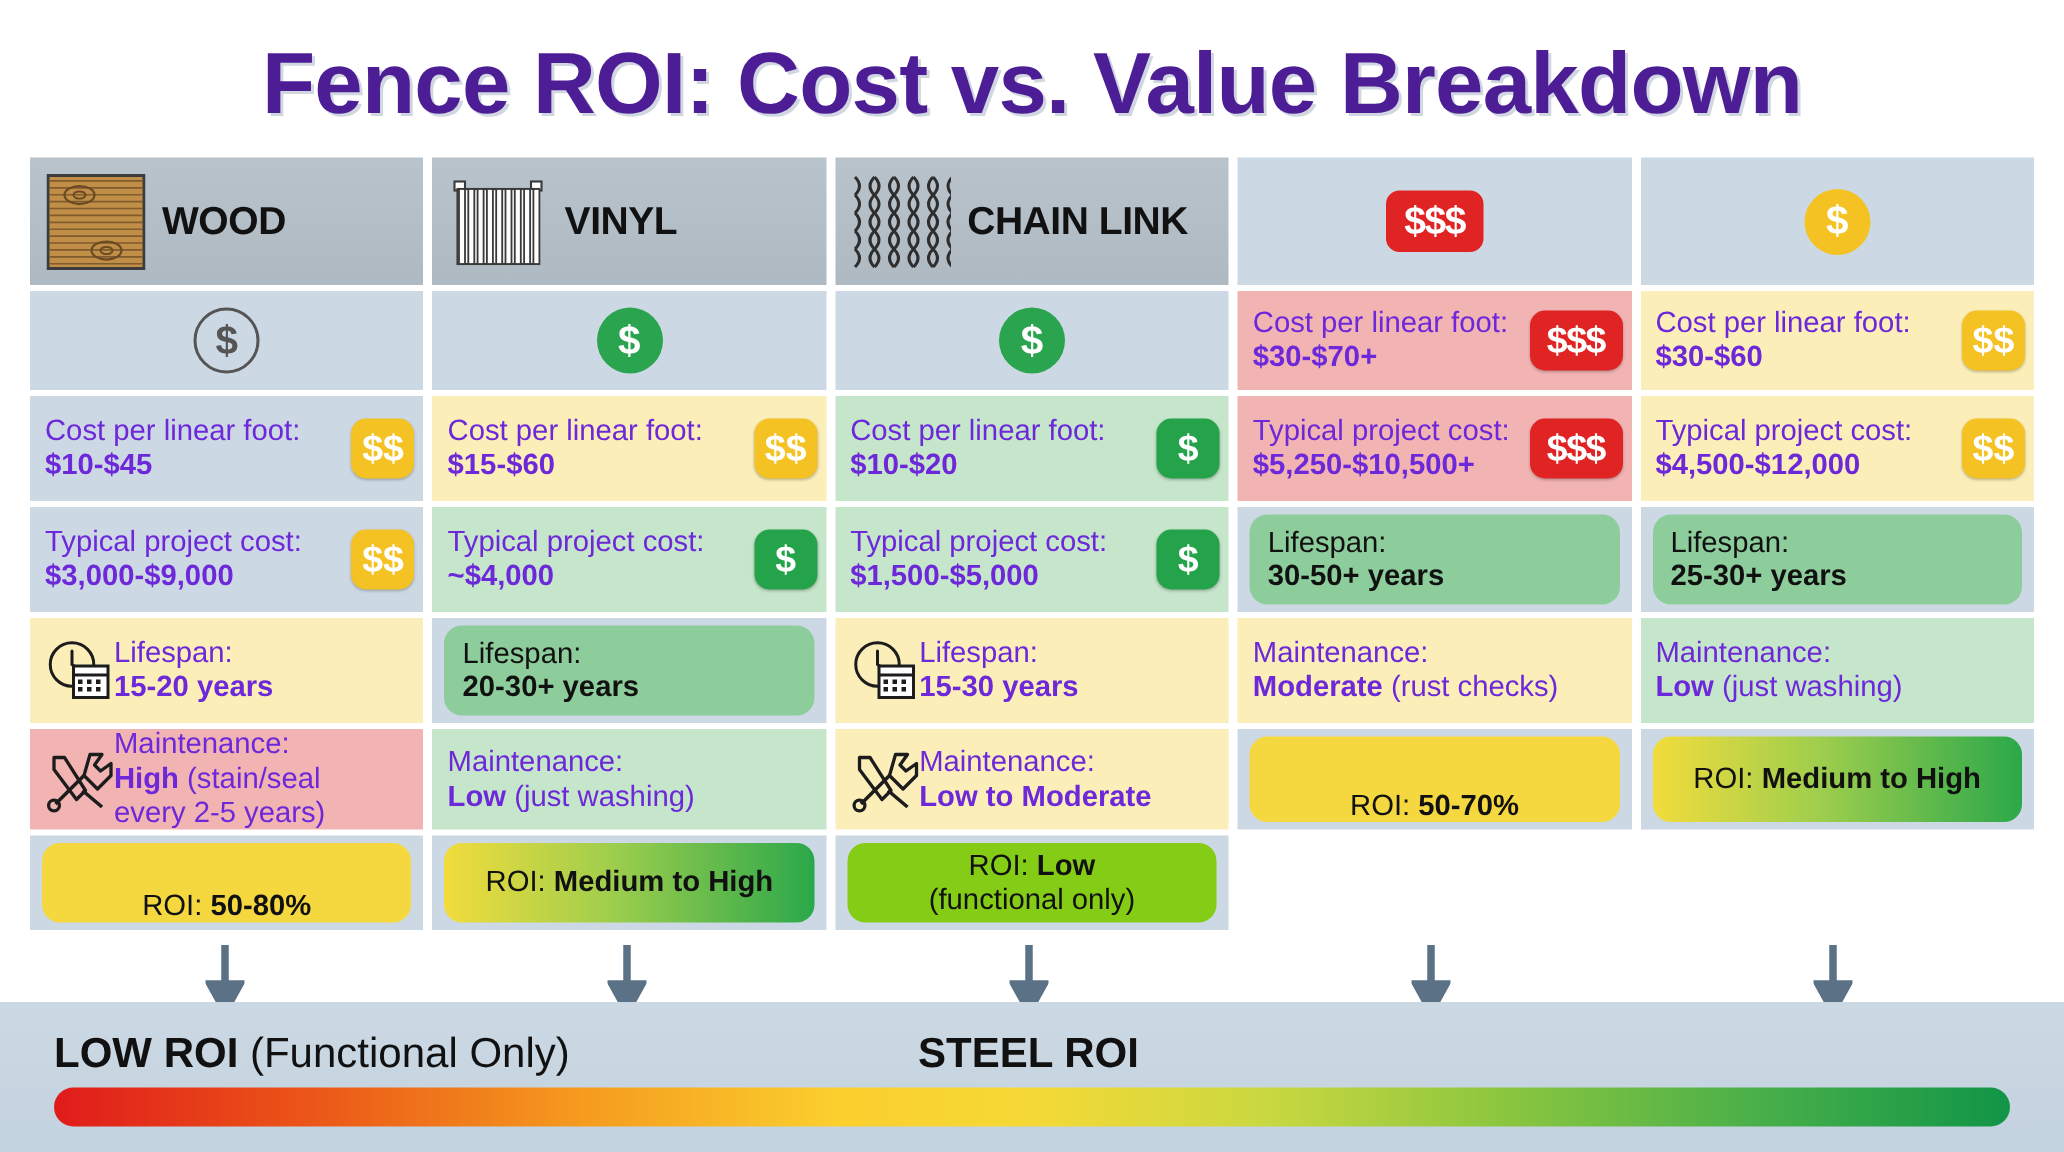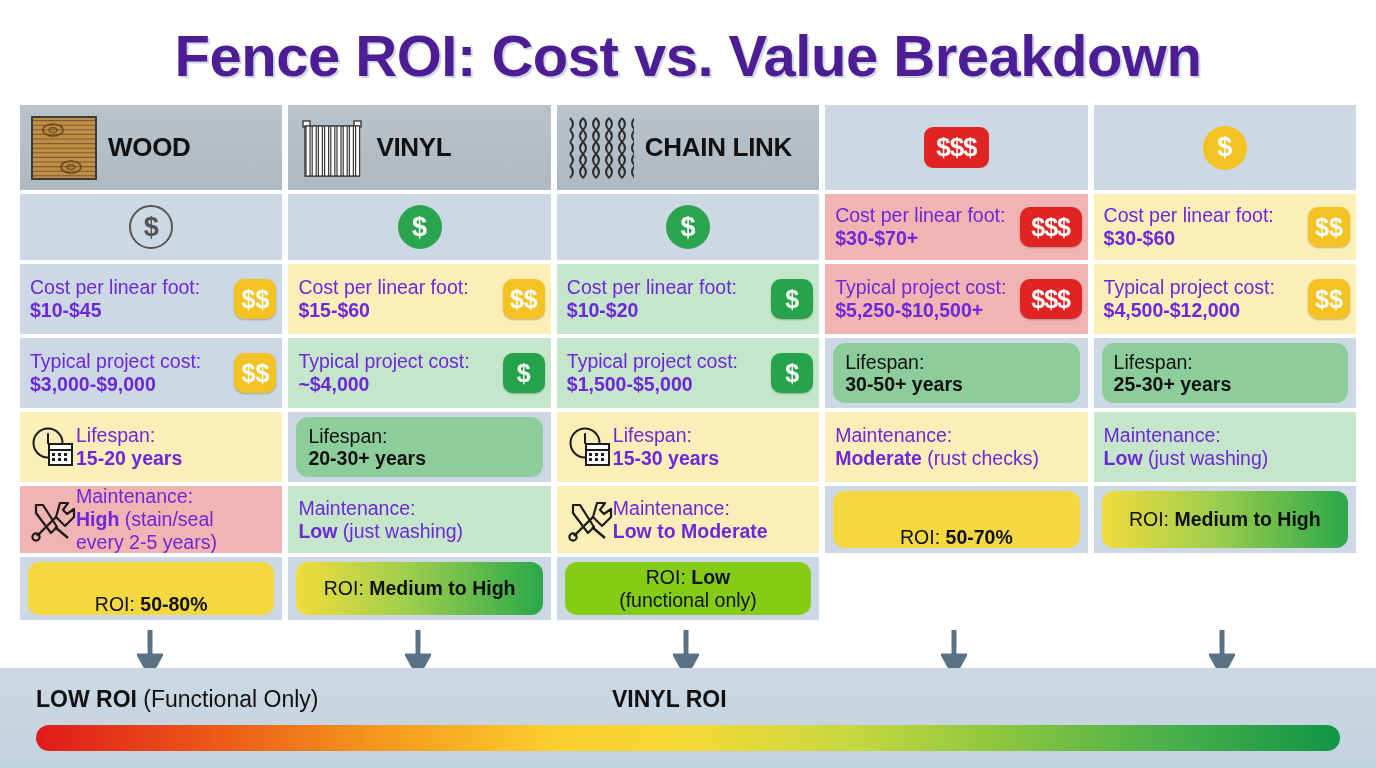--- a/index.html
+++ b/index.html
@@ -101,21 +101,21 @@
 
   
   .arrow { position:absolute; width:26px; height:44px; }
 
   
   .scalebox {
     position:absolute; left:0; bottom:0; width:1376px; height:100px;
     background: linear-gradient(180deg,#ccd9e4 0%, #c3d2df 100%);
   }
   .scalelabels { position:absolute; left:0; top:18px; width:1376px; height:30px; }
-  .slab { position:absolute; font-size:23px; color:#111; white-space:nowrap; }
+  .slab { position:absolute; font-size:28px; color:#111; white-space:nowrap; }
   .slab b { font-weight:bold; }
   .scalebar {
     position:absolute; left:36px; top:57px; width:1304px; height:26px;
     border-radius:13px;
     background: linear-gradient(90deg,#e01b1b 0%, #ec5a18 14%, #f59b1e 27%, #fbcf2e 40%, #f5d936 50%, #c9d840 62%, #8cc63f 74%, #49b04a 87%, #119547 100%);
   }
 </style>
 </head>
 <body>
 
@@ -390,18 +390,18 @@
   <svg class="arrow" style="left:941px; top:630px;" viewBox="0 0 26 44">
       <path d="M13 0 L13 28 M13 44 L3 26 L23 26 Z" stroke="#5b7286" stroke-width="5" fill="#5b7286"></path>
     </svg>
   <svg class="arrow" style="left:1209px; top:630px;" viewBox="0 0 26 44">
       <path d="M13 0 L13 28 M13 44 L3 26 L23 26 Z" stroke="#5b7286" stroke-width="5" fill="#5b7286"></path>
     </svg>
 
   <div class="scalebox">
     <div class="scalelabels">
       <div class="slab" style="left:36px;"><b>LOW ROI</b><span> (Functional Only)</span></div>
-      <div class="slab" style="left:612px;"><b>VINYL ROI</b><span></span></div>
+      <div class="slab" style="left:612px;"><b>STEEL ROI</b><span></span></div>
     </div>
     <div class="scalebar"></div>
   </div>
 
 </div>
 
 </body></html>

